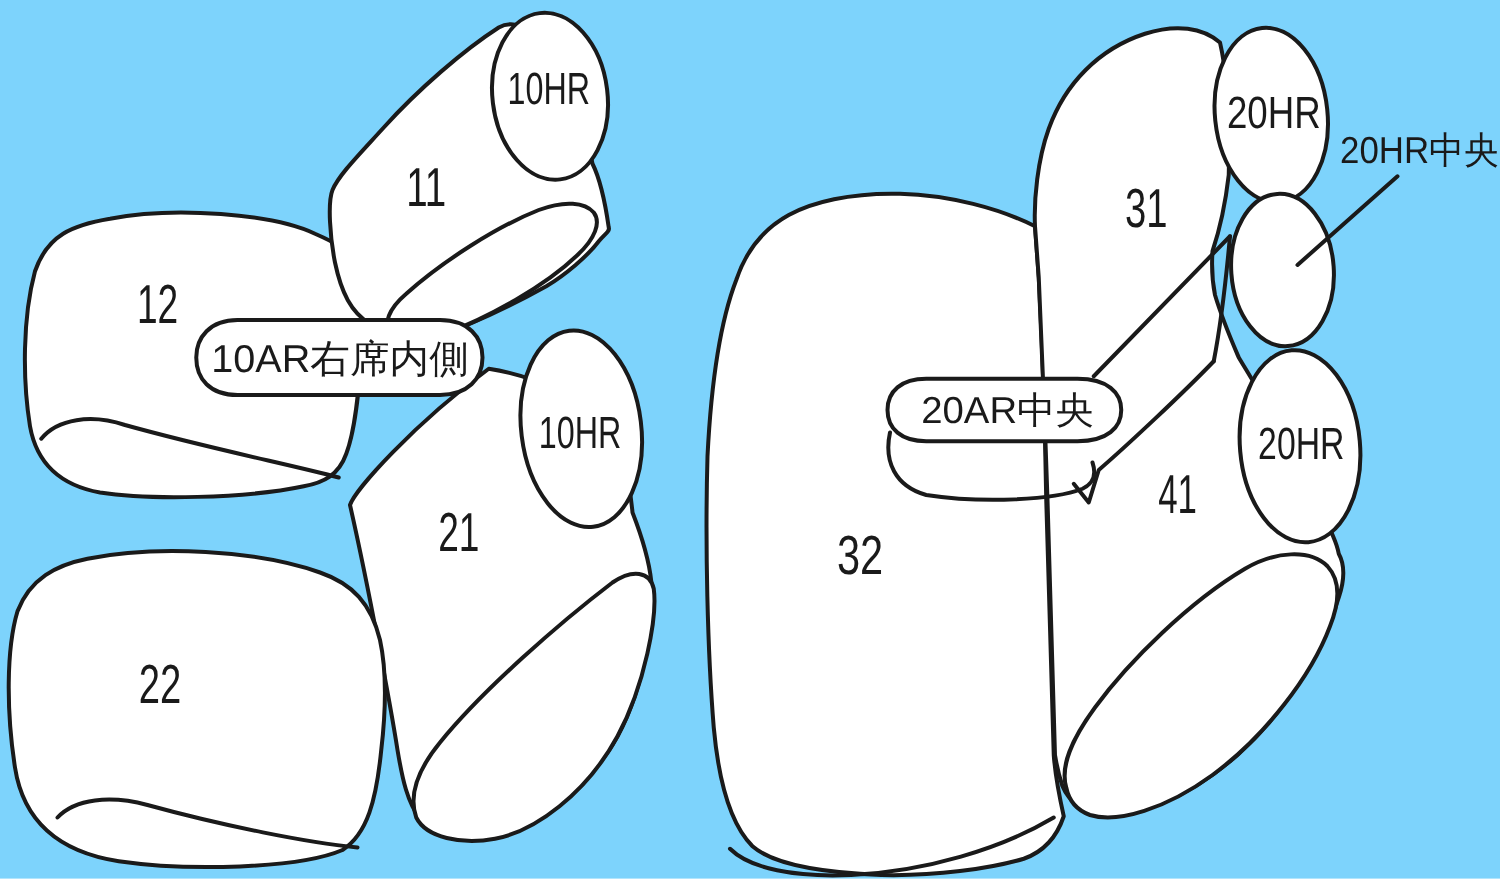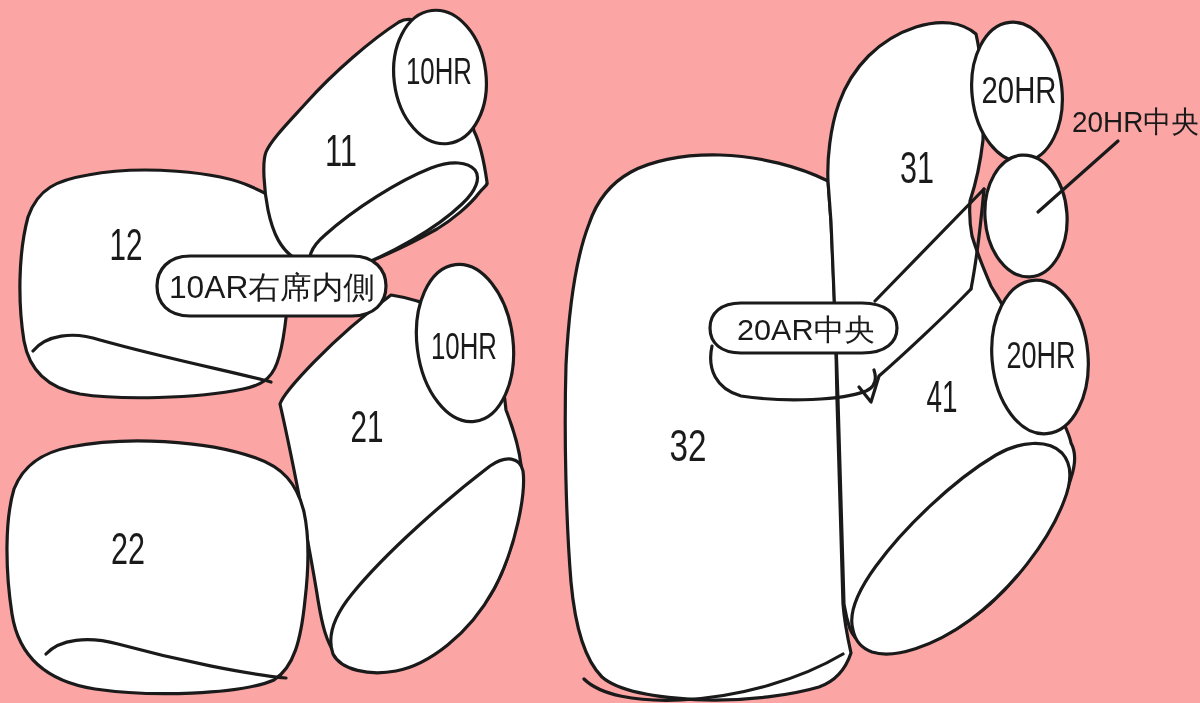--- a/index.html
+++ b/index.html
@@ -1,17 +1,17 @@
 <!DOCTYPE html>
 <html><head>
 <meta charset="utf-8">
 <style>
   html,body{margin:0;padding:0;background:#fff;}
   .canvas{
-    position:relative;width:1200px;height:703px;background:#fca5a5;overflow:hidden;
+    position:relative;width:1200px;height:703px;background:#7dd3fc;overflow:hidden;
     font-family:"Liberation Sans", sans-serif;
   }
   svg{display:block;width:1200px;height:703px;}
   .outline{fill:#ffffff;stroke:#1a1a1a;stroke-width:3.2;stroke-linecap:round;stroke-linejoin:round;}
   .line{fill:none;stroke:#1a1a1a;stroke-width:3.2;stroke-linecap:round;stroke-linejoin:round;}
   .lbl{fill:#1a1a1a;text-anchor:middle;dominant-baseline:central;font-family:"Liberation Sans", sans-serif;}
   .num{font-size:44px;}
   .hr{font-size:36px;}
   .jp{font-size:31px;}
   .jp2{font-size:30px;}

